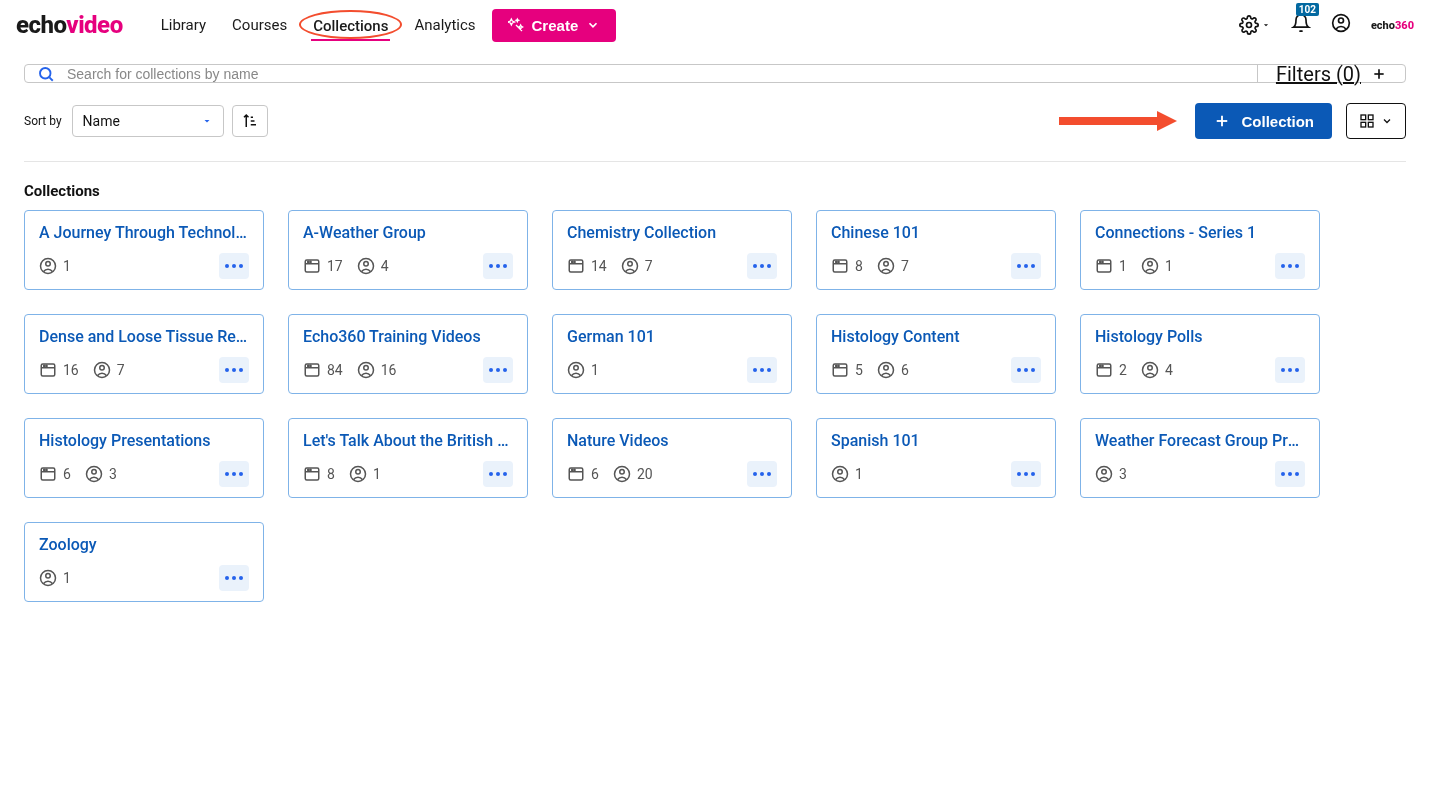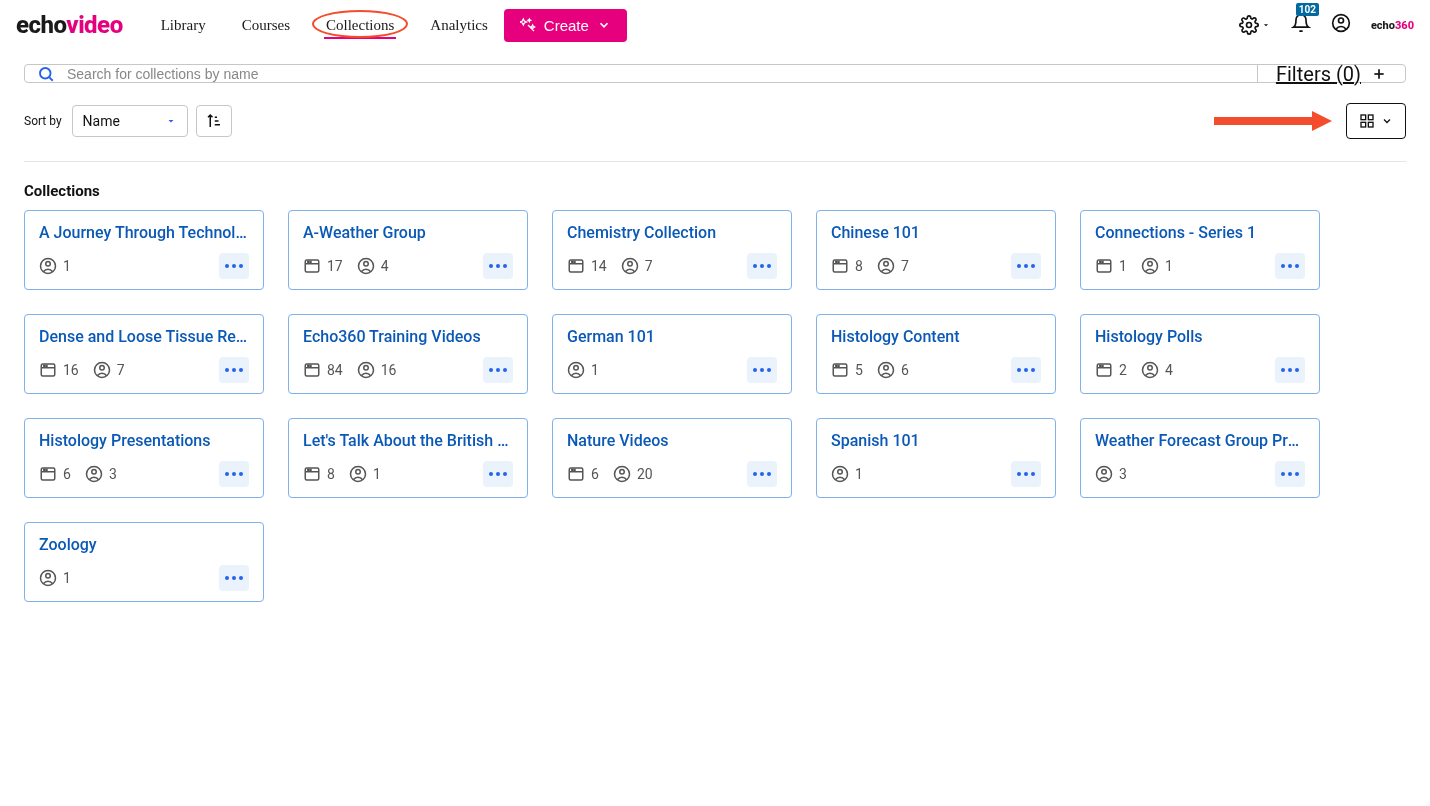--- a/index.html
+++ b/index.html
@@ -1,44 +1,44 @@
 <!DOCTYPE html>
 <html><head>
 <meta charset="utf-8">
 <style>
 * { box-sizing: border-box; margin: 0; padding: 0; }
 body { font-family: -apple-system, BlinkMacSystemFont, "Segoe UI", Roboto, Arial, sans-serif; background:#fff; color:#111; width:1430px; }
 .header { display:flex; align-items:center; padding:0 16px; height:50px; }
 .logo { font-size:24px; font-weight:800; letter-spacing:-0.5px; }
 .logo .echo { color:#1a1a1a; }
 .logo .video { color:#e6007e; }
-.nav { display:flex; align-items:center; gap:32px; margin-left:36px;font-family:Liberation Serif, serif; }
+.nav { display:flex; align-items:center; gap:22px; margin-left:36px; }
 .nav a { color:#1a1a1a; text-decoration:none; font-size:15px; padding:4px 2px; }
 .nav a.active { border-bottom:2px solid #e6007e; font-weight:500; }
 .nav-circle { position:relative; display:inline-block; }
 .nav-circle::after { content:""; position:absolute; left:-12px; top:-6px; right:-12px; bottom:-4px; border:2px solid #f34d2e; border-radius:50%; pointer-events:none; }
-.create-btn { margin-left:14px; background:#e6007e; color:#fff; border:none; border-radius:4px; padding:8px 16px; font-weight:400; font-size:15px; display:inline-flex; align-items:center; gap:8px; cursor:pointer; }
+.create-btn { margin-left:14px; background:#e6007e; color:#fff; border:none; border-radius:4px; padding:8px 16px; font-weight:700; font-size:15px; display:inline-flex; align-items:center; gap:8px; cursor:pointer; }
 .header-right { margin-left:auto; display:flex; align-items:center; gap:20px; }
 .gear, .bell, .avatar { width:20px; height:20px; color:#111; }
 .bell-wrap { position:relative; }
 .badge { position:absolute; top:-10px; right:-8px; background:#0369a1; color:#fff; font-size:10px; padding:1px 3px; border-radius:2px; font-weight:700; }
 .brand-mini { font-size:11px; font-weight:800; }
 .brand-mini .b1 { color:#1a1a1a; }
 .brand-mini .b2 { color:#e6007e; }
 
 .searchbar { margin:14px 24px 0 24px; display:flex; align-items:stretch; border:1px solid #c7c7c7; border-radius:4px; height:19px; }
 .search-left { flex:1; display:flex; align-items:center; padding:0 12px; gap:12px; }
 .search-left svg { color:#2563eb; }
 .search-left input { border:none; outline:none; font-size:14px; flex:1; color:#333; background:transparent; }
 .search-left input::placeholder { color:#888; }
 .filters { border-left:1px solid #c7c7c7; display:flex; align-items:center; gap:10px; padding:0 18px; font-size:20px; color:#111; text-decoration:underline; cursor:pointer; }
 
 .toolbar { margin:20px 24px 0 24px; display:flex; align-items:center; }
 .sortby-label { font-size:12px; color:#111; margin-right:10px; }
-.sortby-select { border:1px solid #c7c7c7; border-radius:4px; height:32px; width:116px; padding:0 10px; font-size:14px; display:flex; align-items:center; justify-content:space-between; background:#fff; cursor:pointer; }
+.sortby-select { border:1px solid #c7c7c7; border-radius:4px; height:32px; width:152px; padding:0 10px; font-size:14px; display:flex; align-items:center; justify-content:space-between; background:#fff; cursor:pointer; }
 .sort-dir { margin-left:8px; border:1px solid #c7c7c7; border-radius:4px; height:32px; width:36px; display:flex; align-items:center; justify-content:center; cursor:pointer; }
 .arrow-annot { margin-left:auto; display:flex; align-items:center; }
 .arrow-annot svg { display:block; }
 .new-collection { margin-left:18px; background:#0b59b6; color:#fff; border:none; border-radius:4px; height:36px; padding:0 18px; font-weight:700; font-size:15px; display:inline-flex; align-items:center; gap:10px; cursor:pointer; }
 .view-toggle { margin-left:14px; border:1px solid #111; border-radius:4px; height:36px; width:60px; display:flex; align-items:center; justify-content:center; gap:6px; cursor:pointer; }
 .hr { margin:22px 24px 0 24px; border:none; border-top:1px solid #e5e5e5; }
 
 .section-title { margin:20px 24px 10px 24px; font-size:15px; font-weight:700; }
 .grid { display:grid; grid-template-columns:repeat(5, 240px); gap:24px; margin:0 24px 24px 24px; }
 .card { border:1px solid #7fb3e8; border-radius:4px; padding:12px 14px 10px 14px; min-height:80px; display:flex; flex-direction:column; justify-content:space-between; cursor:pointer; }
@@ -133,20 +133,27 @@
         <path d="M7 20V4M4 7l3-3 3 3"></path>
         <path d="M13 7h3M13 12h5M13 17h7"></path>
       </svg>
   </div>
   <div class="arrow-annot">
     <svg width="120" height="24" viewBox="0 0 120 24">
         <line x1="2" y1="12" x2="100" y2="12" stroke="#f34d2e" stroke-width="8"></line>
         <polygon points="100,2 120,12 100,22" fill="#f34d2e"></polygon>
       </svg>
   </div>
+  <button class="new-collection">
+    <svg width="18" height="18" viewBox="0 0 24 24" fill="none" stroke="currentColor" stroke-width="2.5">
+        <line x1="12" y1="5" x2="12" y2="19"></line>
+        <line x1="5" y1="12" x2="19" y2="12"></line>
+      </svg>
+    <span>Collection</span>
+  </button>
   <div class="view-toggle">
     <svg width="16" height="16" viewBox="0 0 24 24" fill="none" stroke="currentColor" stroke-width="2">
         <rect x="3" y="3" width="7" height="7"></rect>
         <rect x="14" y="3" width="7" height="7"></rect>
         <rect x="3" y="14" width="7" height="7"></rect>
         <rect x="14" y="14" width="7" height="7"></rect>
       </svg>
     <svg width="12" height="12" viewBox="0 0 24 24" fill="none" stroke="currentColor" stroke-width="2.5">
         <polyline points="6 9 12 15 18 9"></polyline>
       </svg>

